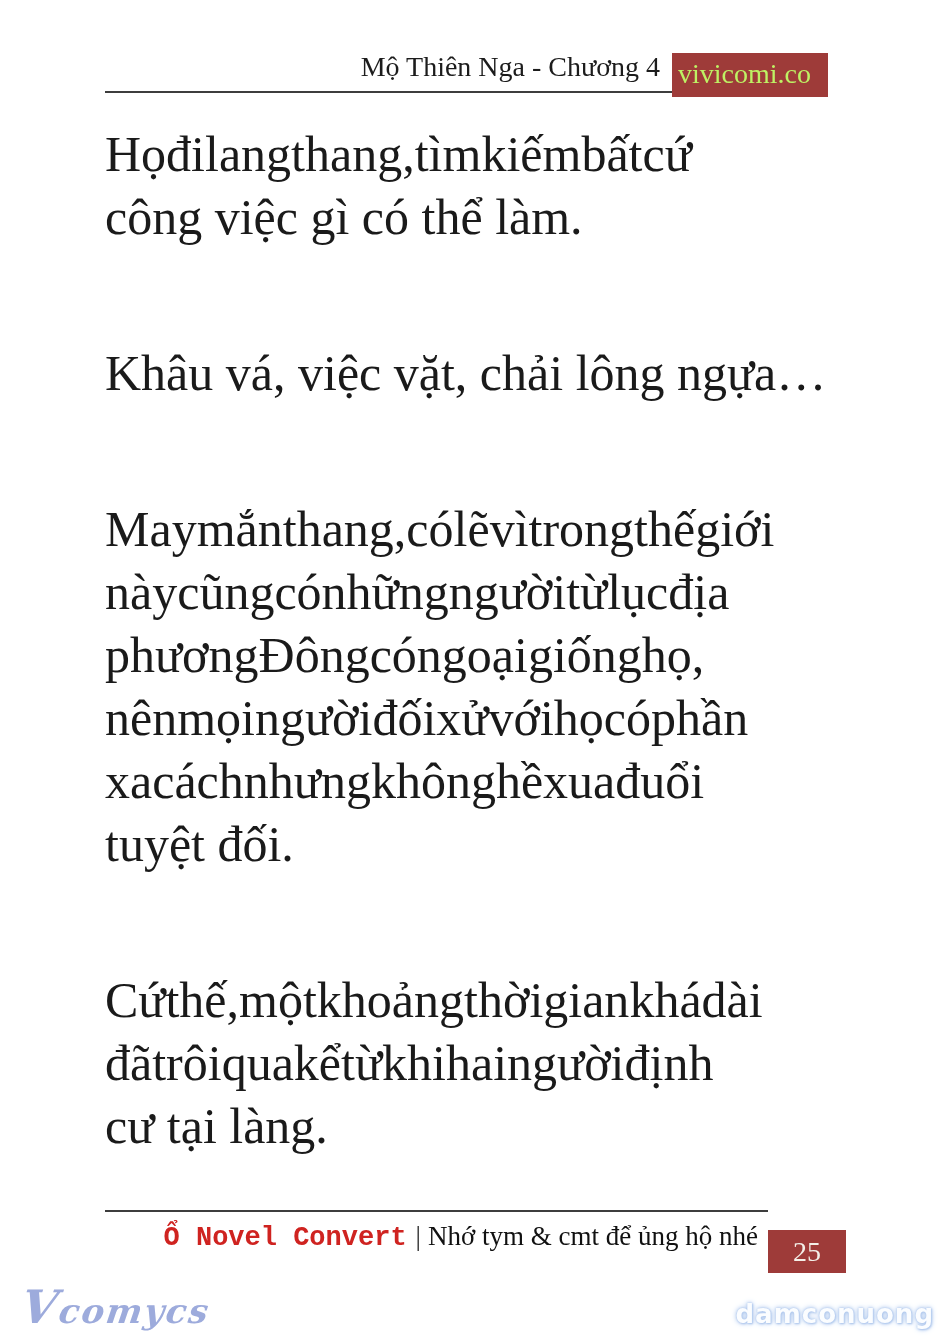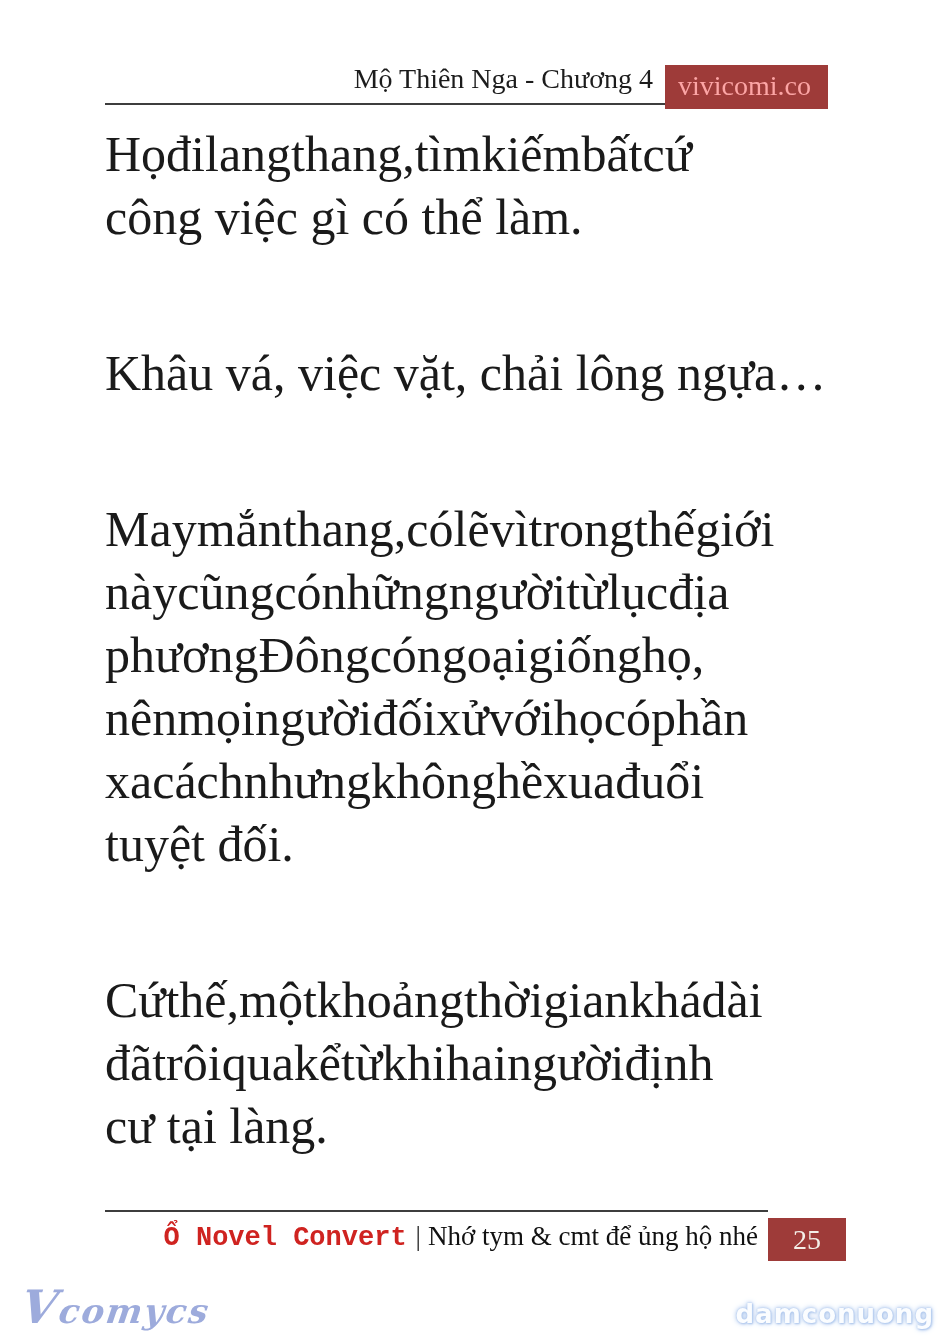--- a/index.html
+++ b/index.html
@@ -17,27 +17,26 @@
     position:absolute; left:105px; top:53px; width:723px;
     display:flex; justify-content:flex-end; align-items:flex-end;
   }
   .header-title {
     flex:1;
     text-align:right;
     font-size:28px; line-height:1;
     color:#1c1c1c;
     padding:0 12px 10px 0;
     border-bottom:2px solid var(--rule, #3d3d3d);
-    margin-top:12px;
   }
   .header-badge {
     background:var(--accent, #9e3b39);
-    color:#fca5a5;
+    color:#bef264;
     font-size:28px; line-height:1;
-    padding:7px 17px 9px 13px;
+    padding:7px 17px 9px 6px;
     margin-bottom:-4px;
   }
 
   
   .body-text {
     position:absolute; left:105px; top:123px; width:740px;
     font-size:50px; line-height:63px;
     color:#1a1a1a;
   }
   .para { margin:0 0 93px 0; }
@@ -55,21 +54,21 @@
     border-top:2px solid var(--rule, #3d3d3d);
     text-align:right;
     padding:8px 10px 0 0;
     font-size:27px; line-height:1.2;
     color:#111111;
     white-space:nowrap;
   }
   .footer-brand { color:var(--brand, #cf2320); font-weight:bold;font-family:Liberation Mono, monospace; }
   .footer-sep { color:#2c2c2c; padding:0 7px 0 9px; font-weight:normal; }
   .page-box {
-    width:78px; height:43px; margin-top:8px;
+    width:78px; height:43px; margin-top:20px;
     background:var(--accent, #9e3b39);
     color:#f4efe8;
     display:flex; align-items:center; justify-content:center;
     font-size:28px;
   }
 
   
   .wm-left {
     position:absolute; left:22px; top:1284px;
     font-family:"DejaVu Serif", serif;

